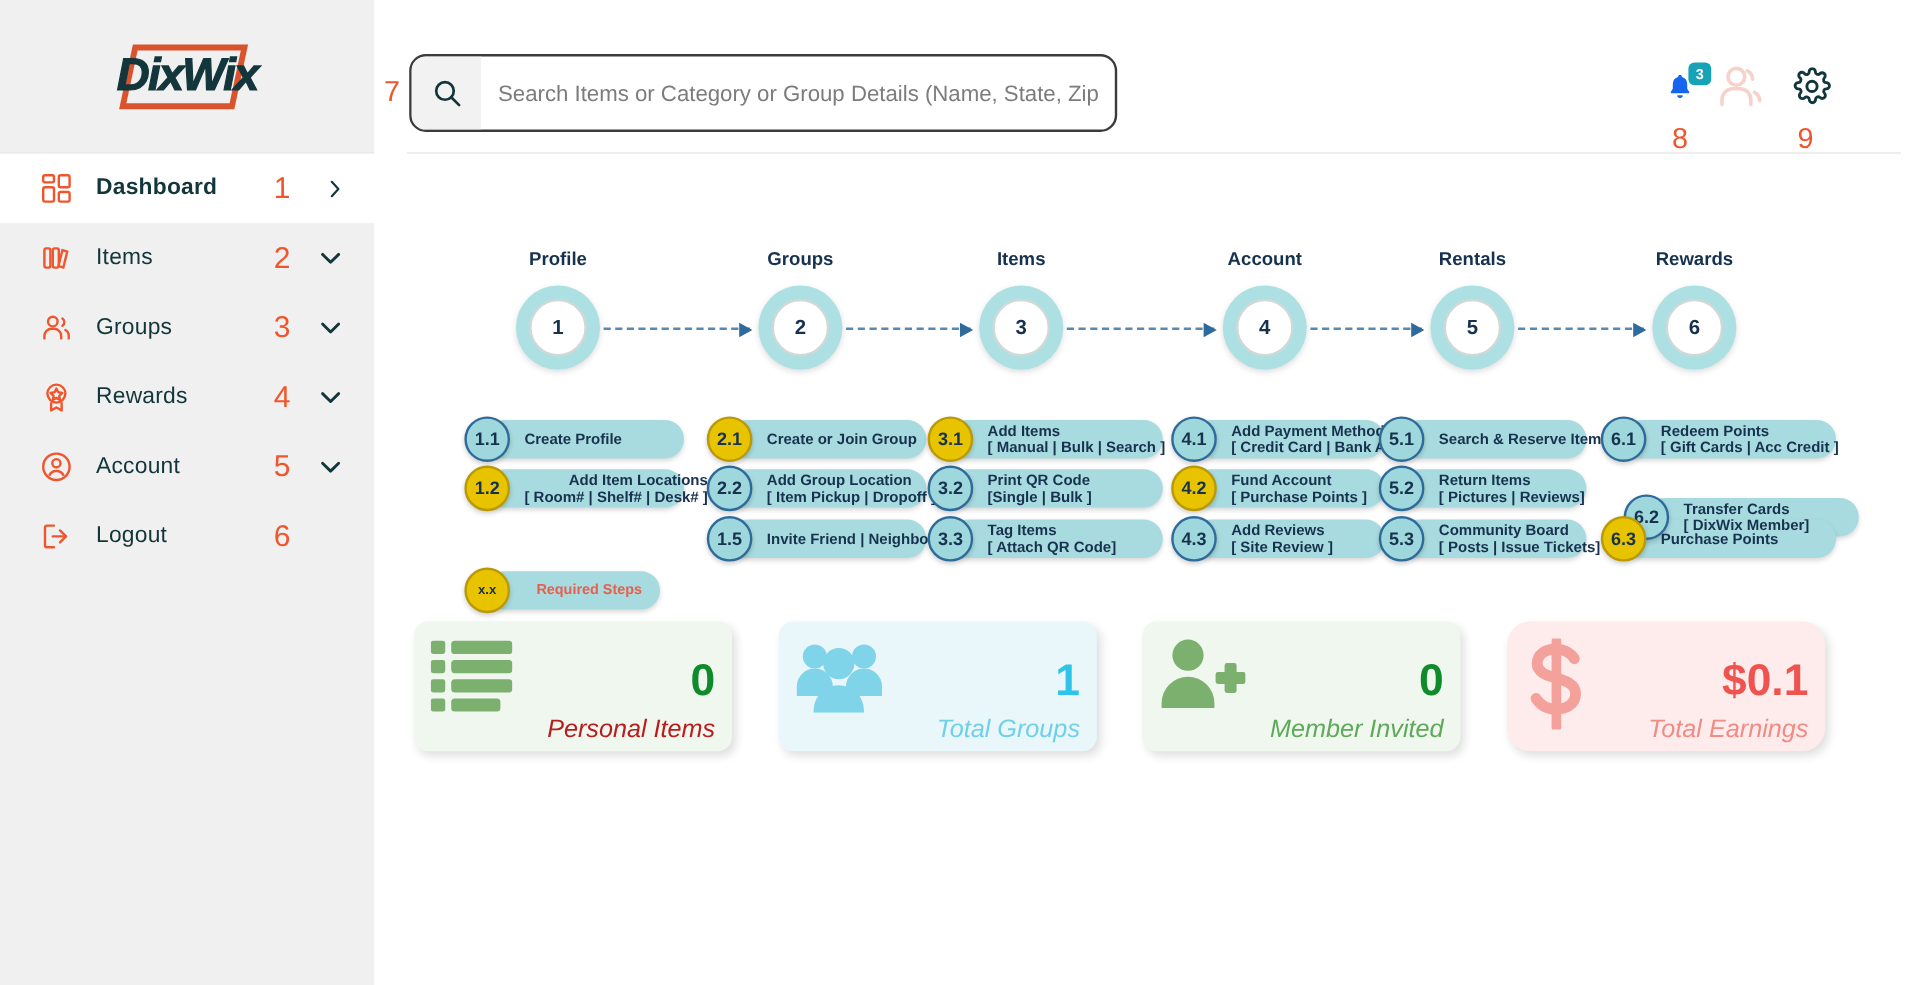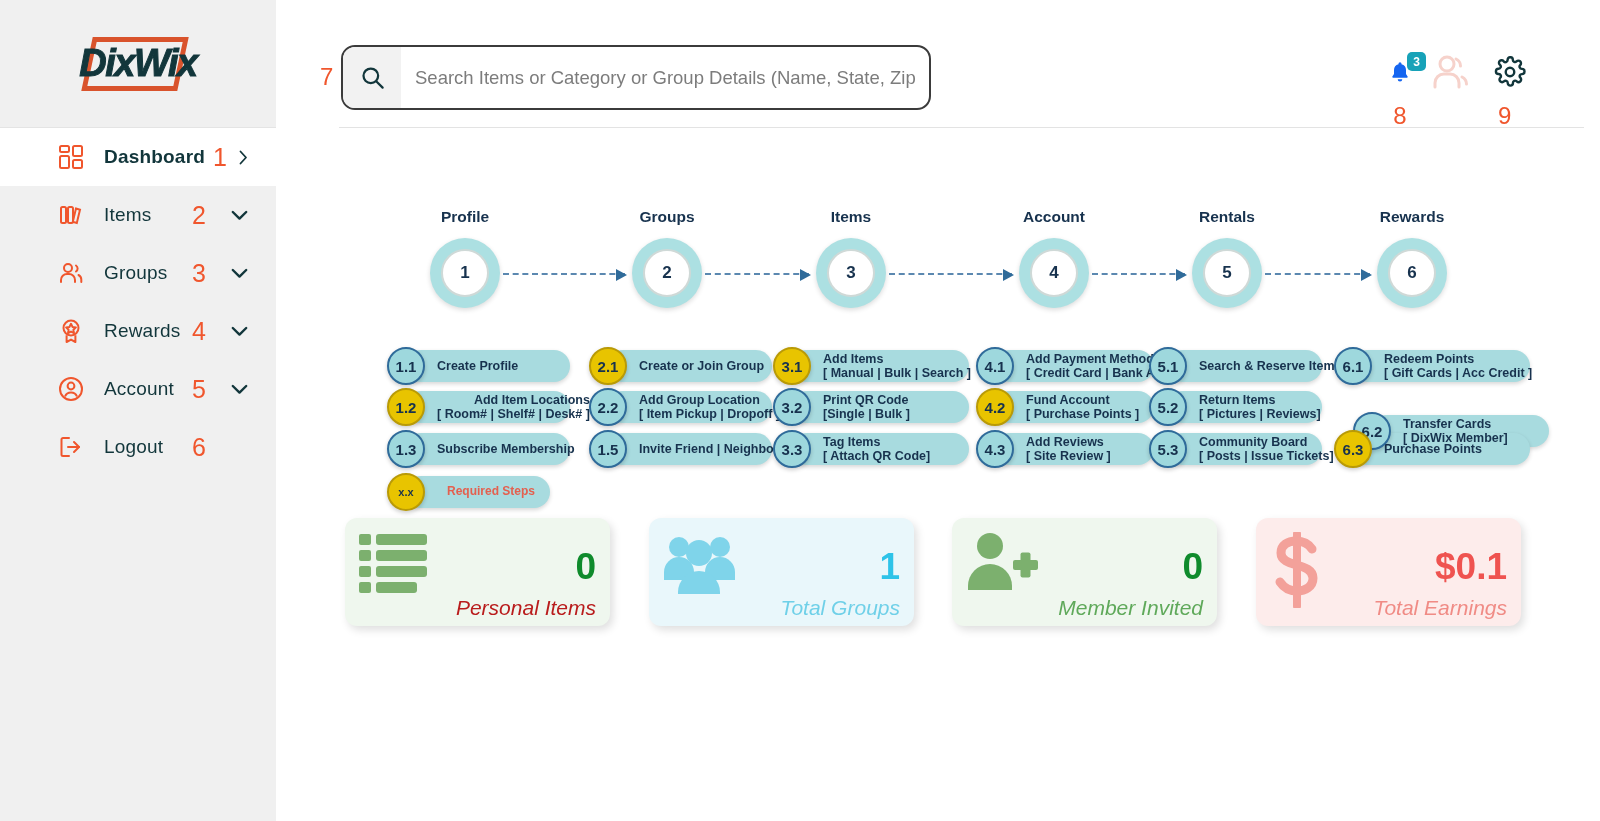--- a/index.html
+++ b/index.html
@@ -7,21 +7,21 @@
     width: 1600px; height: 821px;
     font-family: "Liberation Sans", sans-serif;
     background: #ffffff;
     overflow: hidden;
   }
   #app { position: relative; width: 1600px; height: 821px; }
 
   
   .sidebar {
     position: absolute; left: 0; top: 0;
-    width: 276px; height: 821px;
+    width: 312px; height: 821px;
     background: #f0f0f0;
   }
   .logo-wrap {
     height: 128px;
     display: flex; align-items: center; justify-content: center;
     border-bottom: 1px solid #e4e4e4;
   }
   .logo {
     position: relative;
     width: 150px; height: 64px;
@@ -38,21 +38,21 @@
     font-size: 38px; font-weight: 900; font-style: italic;
     letter-spacing: -1.5px;
     color: #12363b;
     -webkit-text-stroke: 1px #12363b;
   }
 
   .nav { padding-top: 0px; }
   .nav-item {
     display: flex; align-items: center;
     height: 58px;
-    padding: 0 28px 0 56px;
+    padding: 0 28px 0 32px;
     cursor: pointer;
     position: relative;
   }
   .nav-item.active { background: #ffffff; }
   .nav-icon {
     width: 30px; height: 30px;
     display: flex; align-items: center; justify-content: center;
     margin-right: 18px;
     flex: none;
   }
@@ -442,25 +442,20 @@
         <div class="chip" style="left: 75px; top: 222px;">
           <div class="chip-bar" style="width:165px"></div>
           <div class="chip-bubble">1.1</div>
           <div class="chip-text"><span>Create Profile</span></div>
         </div>
         <div class="chip req" style="left: 75px; top: 263px; text-align: right;">
           <div class="chip-bar" style="width:165px"></div>
           <div class="chip-bubble">1.2</div>
           <div class="chip-text"><span>Add Item Locations</span><span class="l2">[ Room# | Shelf# | Desk# ]</span></div>
         </div>
-        <div class="chip" style="left: 75px; top: 305px;">
-          <div class="chip-bar" style="width:165px"></div>
-          <div class="chip-bubble">1.3</div>
-          <div class="chip-text"><span>Subscribe Membership</span></div>
-        </div>
         <div class="chip req" style="left: 277px; top: 222px;">
           <div class="chip-bar" style="width:165px"></div>
           <div class="chip-bubble">2.1</div>
           <div class="chip-text"><span>Create or Join Group</span></div>
         </div>
         <div class="chip" style="left: 277px; top: 263px;">
           <div class="chip-bar" style="width:165px"></div>
           <div class="chip-bubble">2.2</div>
           <div class="chip-text"><span>Add Group Location</span><span class="l2">[ Item Pickup | Dropoff ]</span></div>
         </div>
@@ -572,21 +567,21 @@
             <svg width="72" height="58" viewBox="0 0 72 58" fill="#7cb06e">
         <circle cx="24" cy="14" r="13"></circle>
         <path d="M2 54a22 22 0 0 1 44 0v4H2z"></path>
         <rect x="47" y="28" width="25" height="10" rx="2"></rect>
               <rect x="54.5" y="20.5" width="10" height="25" rx="2"></rect>
             </svg>
           </span>
           <span class="c-value" style="color:#0f8b2c">0</span>
           <span class="c-label" style="color:#5fa95a">Member Invited</span>
         </div>
-        <div class="card" style="left: 944px; top: 0px; background: rgb(253, 236, 235);">
+        <div class="card" style="left: 944px; top: 0px; background: rgb(253, 236, 235); border-radius: 19px;">
           <span class="c-icon">
             <svg width="54" height="76" viewBox="0 0 54 76" fill="none" stroke="#f3a19a" stroke-width="9" stroke-linecap="round">
         <path d="M42 17c-4-6-10-8-16-8C18 9 11 13 11 21c0 15 32 9 32 25 0 9-8 13-16 13-7 0-13-3-17-9"></path>
         <path d="M27 2v72" stroke-width="8"></path>
             </svg>
           </span>
           <span class="c-value" style="color:#ef5350">$0.1</span>
           <span class="c-label" style="color:#f08b85">Total Earnings</span>
         </div>
       </section>

